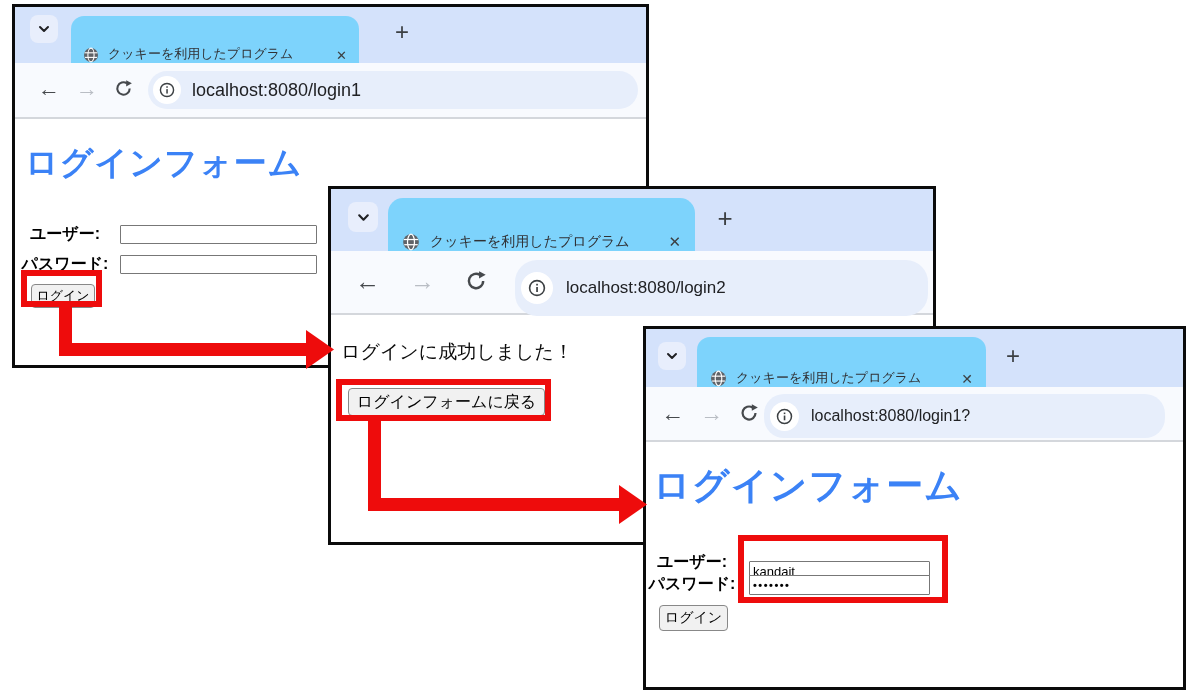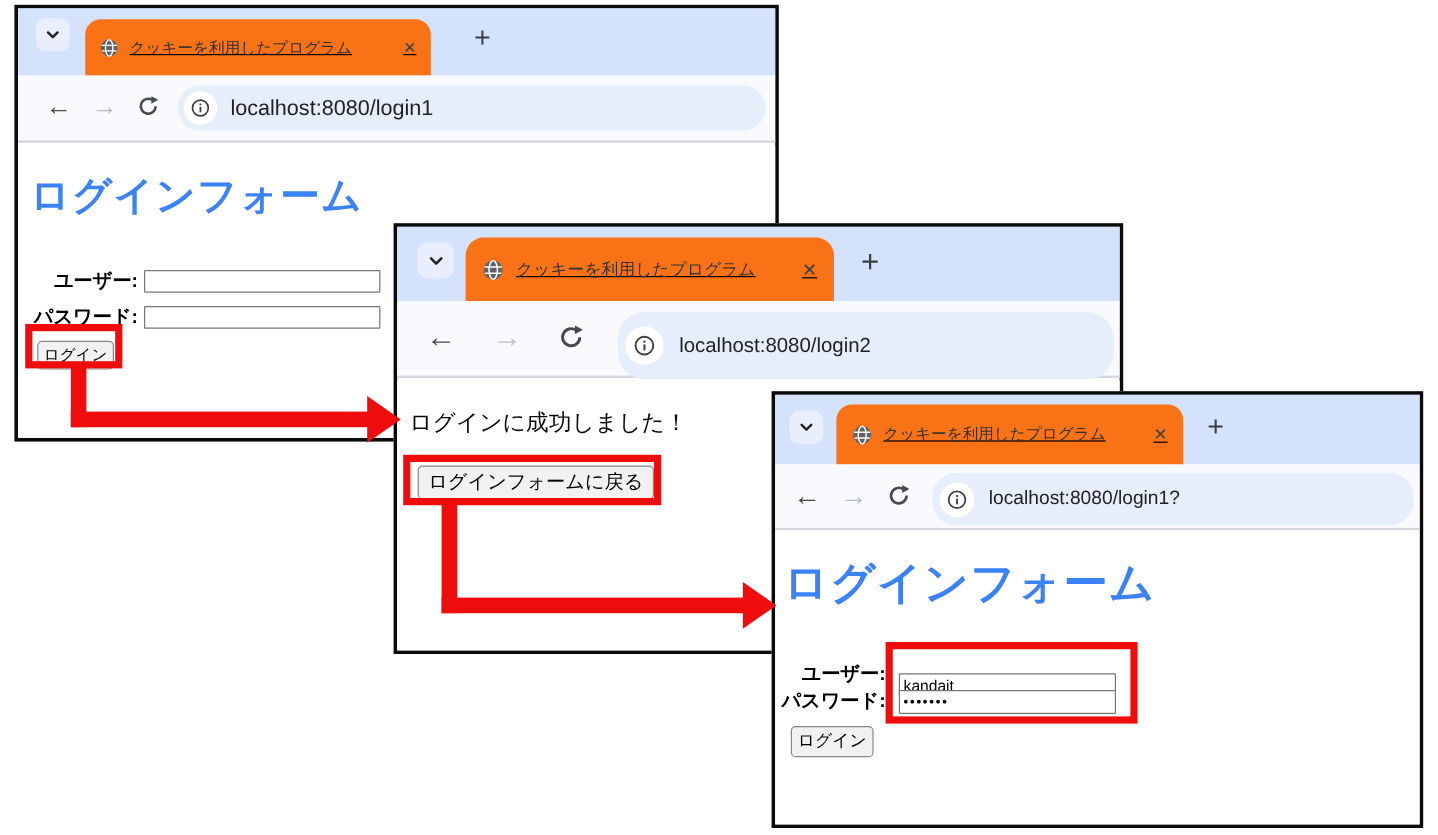--- a/index.html
+++ b/index.html
@@ -4,41 +4,41 @@
 <style>
   * { margin:0; padding:0; box-sizing:border-box; }
   body { background:#fff; font-family:"Liberation Sans","DejaVu Sans",sans-serif; }
   .canvas { position:relative; width:1198px; height:696px; background:#fff; overflow:hidden; }
 
   
   .win { position:absolute; background:#fff; border:3px solid #0b0b0b; }
   .tabstrip { position:absolute; left:0; right:0; top:0; background:#d4e2fb; }
   .chevbtn { position:absolute; background:#e8eefc; border-radius:8px;
              display:flex; align-items:center; justify-content:center; cursor:pointer; }
-  .tab { position:absolute; background:#f97316; border-radius:13px 13px 0 0;
-         display:flex; align-items:center;text-decoration:underline; }
+  .tab { position:absolute; background:#7dd3fc; border-radius:13px 13px 0 0;
+         display:flex; align-items:flex-end; }
   .tab .favicon { flex:0 0 auto; }
   .tab-title { color:#303134; white-space:nowrap; overflow:hidden; flex:1 1 auto; }
   .tab-close { color:#3c4043; font-weight:bold; cursor:pointer; flex:0 0 auto; }
   .newtab { position:absolute; color:#3c4043; font-weight:300; cursor:pointer;
             display:flex; align-items:center; justify-content:center; }
   .toolbar { position:absolute; left:0; right:0; background:#f8fafe;
              border-bottom:2px solid #d4d7dc; }
   .nav { position:absolute; color:#46494d; cursor:pointer; line-height:1; }
   .nav.dim { color:#b9bdc4; }
   .pill { position:absolute; background:#e7eefb; display:flex; align-items:center; cursor:text; }
   .chip { background:#fff; border-radius:50%; display:flex; align-items:center;
           justify-content:center; flex:0 0 auto; }
   .url { color:#202124; white-space:nowrap; }
   .content { position:absolute; left:0; right:0; bottom:0; background:#fff; }
 
   
   .pg-heading { position:absolute; font-weight:bold; color:#3b82f6; letter-spacing:1px; white-space:nowrap; }
   .fr { position:absolute; display:flex; align-items:center; }
-  .fr label { font-weight:bold; color:#000; text-align:right; white-space:nowrap; }
+  .fr label { font-weight:bold; color:#000; text-align:center; white-space:nowrap; }
   .pginput { border:1.5px solid #777; background:#fff; border-radius:1px;
              font-family:inherit; color:#000; padding:0 3px; }
   .pgbtn { position:absolute; background:#f1f1f1; border:1.5px solid #888;
            border-radius:4px; color:#000; font-family:inherit; cursor:pointer;
            display:flex; align-items:center; justify-content:center; white-space:nowrap; }
   .success { position:absolute; color:#0b0b0b; white-space:nowrap; }
   .pwdots { letter-spacing:1.5px; font-weight:bold; font-size:11px; }
 
   
   .rbox { position:absolute; border:6px solid #ee0c0c; z-index:9; pointer-events:none; }
@@ -176,21 +176,21 @@
     </div>
     <div class="toolbar" style="top:58px;height:55px;">
       <span class="nav" style="left:15px;top:15px;font-size:23px;">←</span>
       <span class="nav dim" style="left:54px;top:15px;font-size:23px;">→</span>
       <span class="nav" style="left:93px;top:16px;">
         <svg width="20" height="20" viewBox="0 0 20 20" fill="none">
             <path d="M16.5 10 A6.5 6.5 0 1 1 13.6 4.6" stroke="#46494d" stroke-width="2.2"></path>
             <polygon points="12.8,1.2 18.8,4.4 12.8,7.8" fill="#46494d"></polygon>
           </svg>
       </span>
-      <div class="pill" style="left:131px;top:7px;width:401px;height:44px;border-radius:20px;padding-left:6px;">
+      <div class="pill" style="left:118px;top:7px;width:401px;height:44px;border-radius:20px;padding-left:6px;">
         <span class="chip" style="width:29px;height:29px;">
           <svg width="17" height="17" viewBox="0 0 18 18">
               <circle cx="9" cy="9" r="7.4" fill="none" stroke="#3c4043" stroke-width="1.6"></circle>
               <rect x="8.2" y="8" width="1.7" height="5" fill="#3c4043"></rect>
               <rect x="8.2" y="4.8" width="1.7" height="1.7" fill="#3c4043"></rect>
             </svg>
         </span>
         <span class="url" style="font-size:16px;margin-left:12px;">localhost:8080/login1?</span>
       </div>
     </div>

